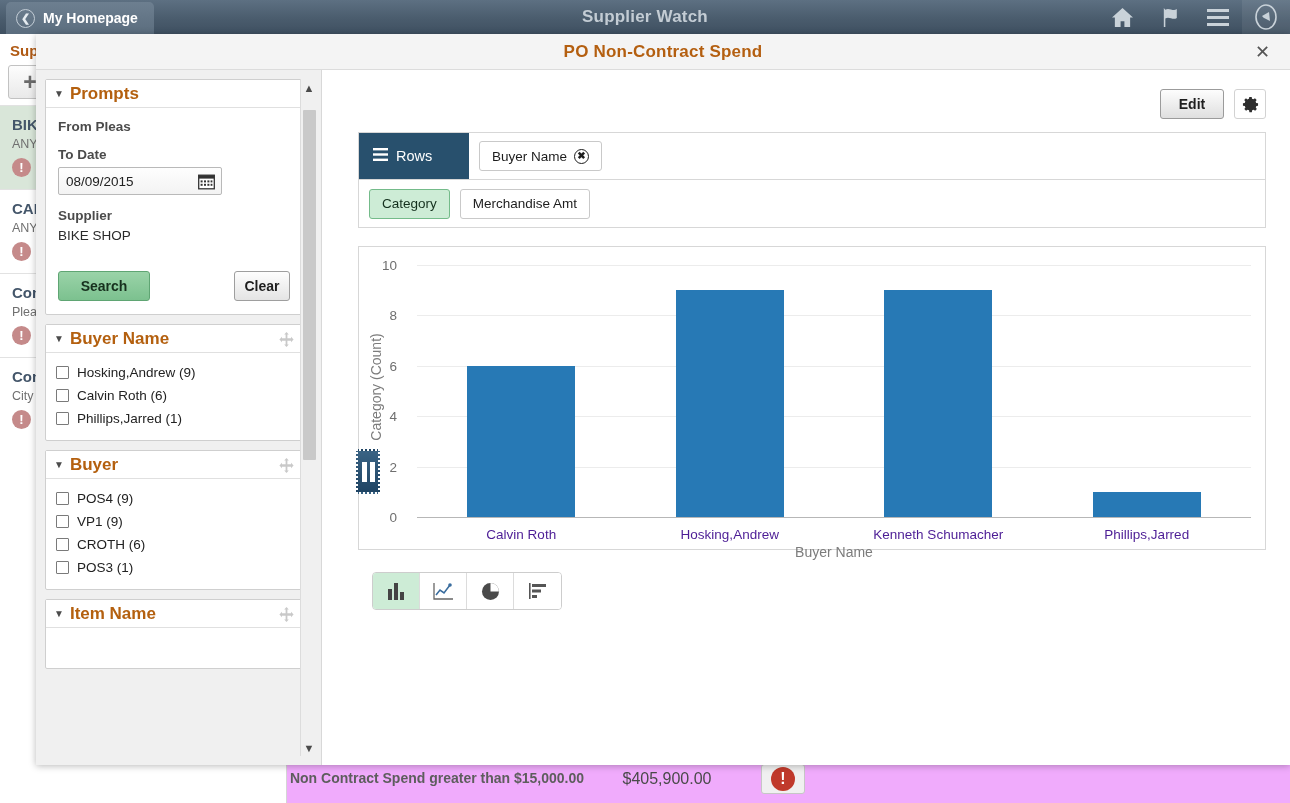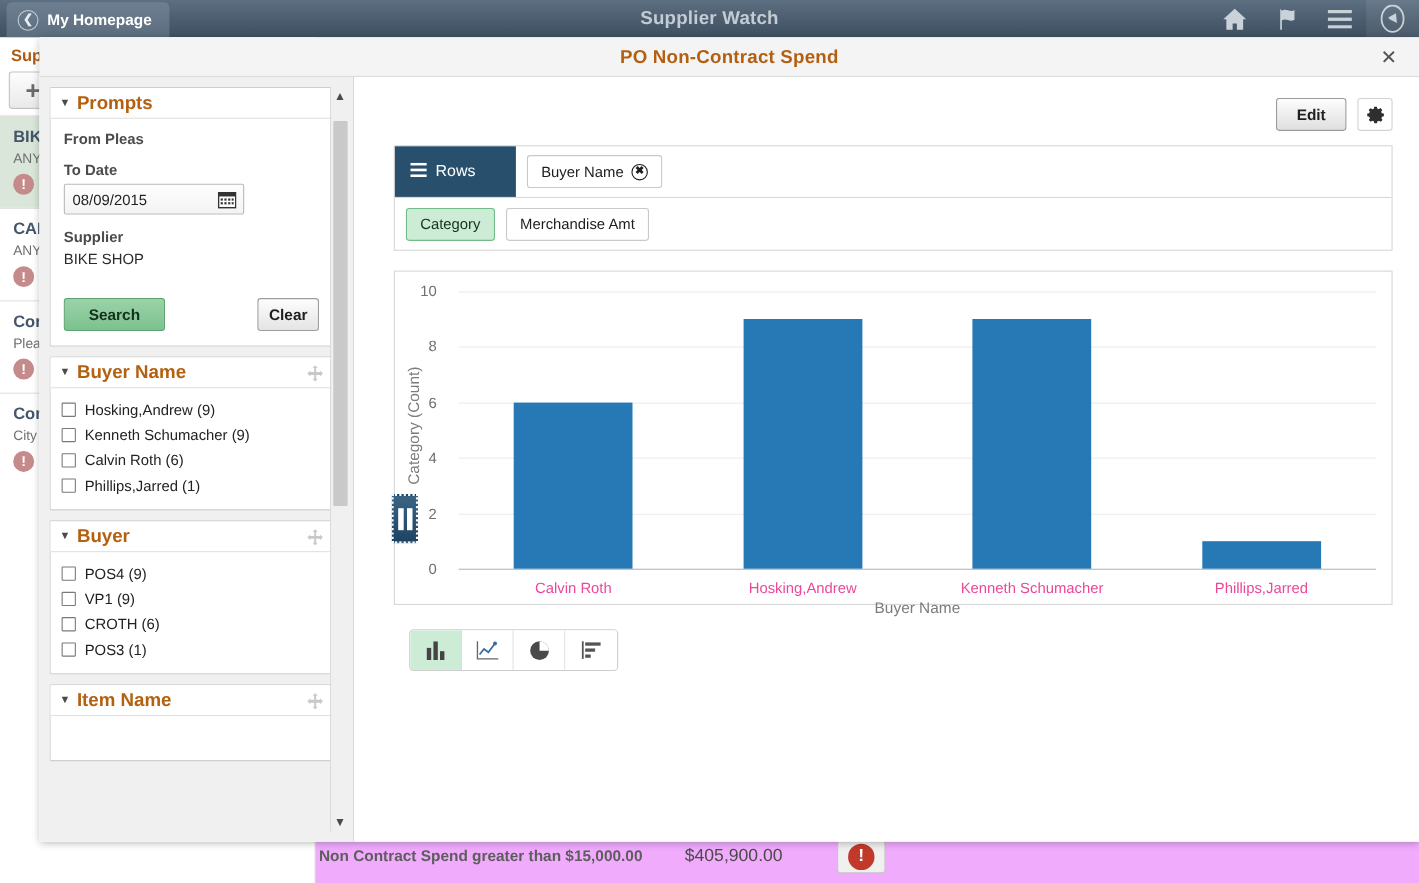--- a/index.html
+++ b/index.html
@@ -300,21 +300,21 @@
   .gridline.base { background: #b7b7b7; }
   .ytick {
     position: absolute; right: 100%; margin-right: 20px;
     transform: translateY(-50%); font-size: 13.5px; color: #6f6f6f;
   }
   .bar {
     position: absolute; bottom: 0; background: #2779b5;
   }
   .xtick {
     position: absolute; top: 262px; transform: translateX(-50%);
-    font-size: 13.5px; color: #ec4899; white-space: nowrap;
+    font-size: 13.5px; color: #4c1d95; white-space: nowrap;
   }
   #xlabel {
     position: absolute; left: 52px; right: 6px; top: 287px;
     text-align: center; font-size: 14px; color: #7c7c7c;
   }
 
   #chart-types {
     margin-top: 22px; margin-left: 14px; display: inline-flex;
     border: 1px solid #cdcdcd; border-radius: 4px; overflow: hidden;
     background: #fff;
@@ -470,24 +470,20 @@
             <span class="move-ico">
               <svg width="15" height="15" viewBox="0 0 15 15">
                   <path d="M7.5 0l2.3 2.6H8.4v3.6H12V4.8L14.6 7.5 12 10.2V8.8H8.4v3.6h1.4L7.5 15l-2.3-2.6h1.4V8.8H3v1.4L.4 7.5 3 4.8v1.4h3.6V2.6H5.2z" fill="#8a8a8a"></path>
                 </svg>
             </span>
           </div>
           <div class="facet-list">
             <div class="facet-item">
               <span class="cbx"></span>
               <span>Hosking,Andrew (9)</span>
-            </div>
-            <div class="facet-item">
-              <span class="cbx"></span>
-              <span>Kenneth Schumacher (9)</span>
             </div>
             <div class="facet-item">
               <span class="cbx"></span>
               <span>Calvin Roth (6)</span>
             </div>
             <div class="facet-item">
               <span class="cbx"></span>
               <span>Phillips,Jarred (1)</span>
             </div>
           </div>

